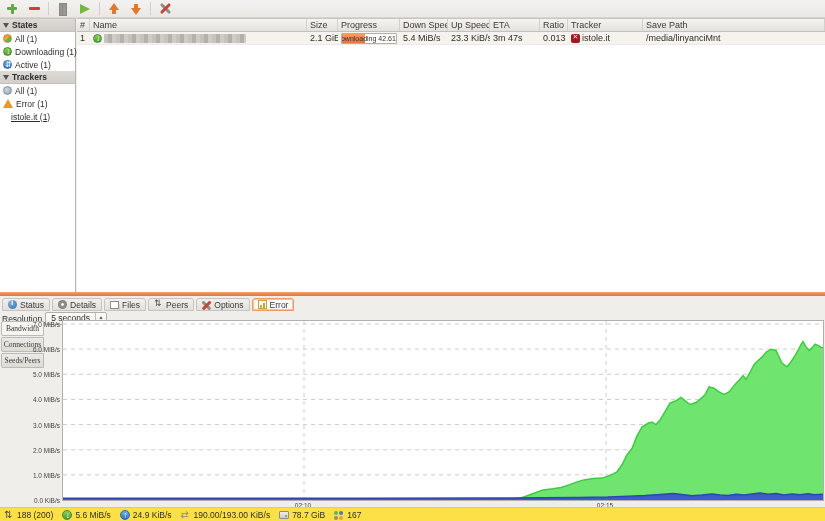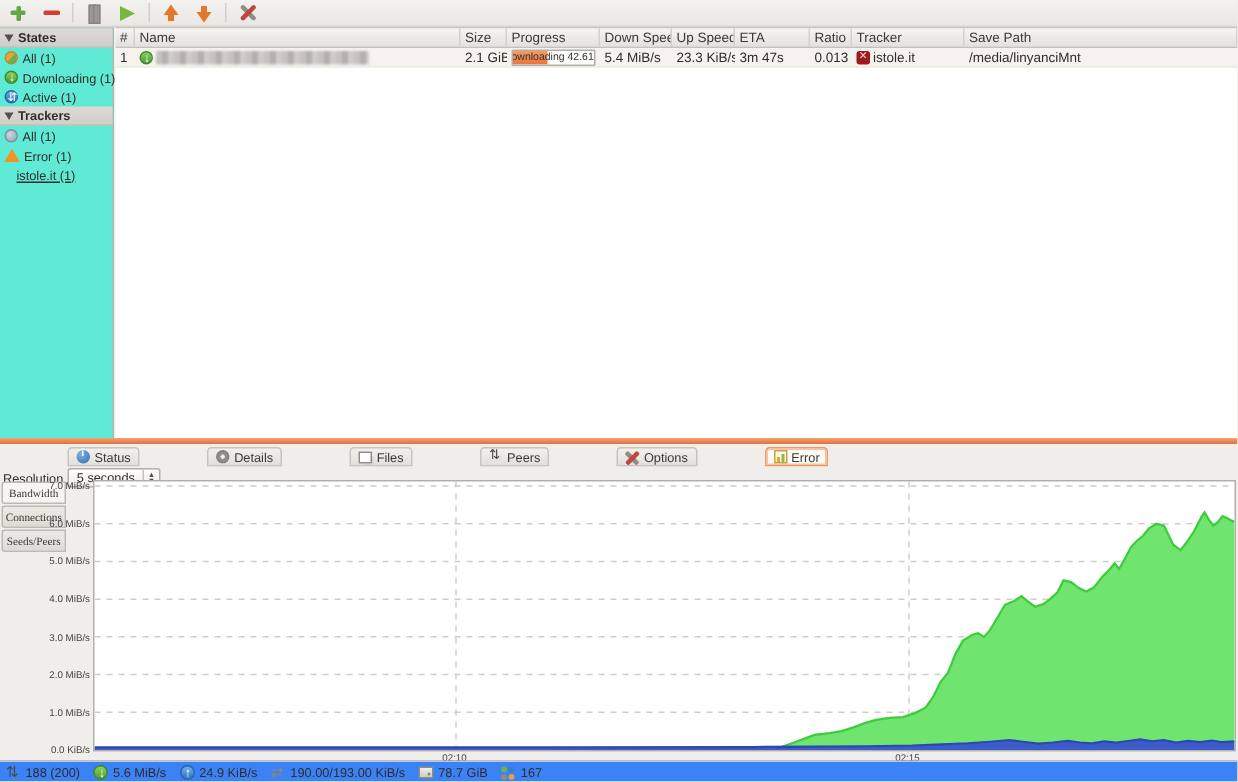--- a/index.html
+++ b/index.html
@@ -25,21 +25,21 @@
   .ic-arrow.up::before{top:0;border-bottom:7px solid #e2782c}
   .ic-arrow.up::after{top:6px}
   .ic-arrow.down::before{bottom:0;border-top:7px solid #e2782c}
   .ic-arrow.down::after{bottom:6px}
   .ic-wrench{position:relative;width:13px;height:13px}
   .ic-wrench::before,.ic-wrench::after{content:"";position:absolute;top:5px;left:0;width:13px;height:3px;border-radius:1.5px}
   .ic-wrench::before{transform:rotate(45deg);background:#908d88}
   .ic-wrench::after{transform:rotate(-45deg);background:#c2473a}
 
   
-  #sidebar { position:absolute; left:0; top:18px; width:76px; height:274px; background:#5eead4; border-right:1px solid #b9b5b0; border-top:1px solid #c9c5c0; }
+  #sidebar { position:absolute; left:0; top:18px; width:76px; height:274px; background:#ffffff; border-right:1px solid #b9b5b0; border-top:1px solid #c9c5c0; }
   .side-header { height:13px; background:linear-gradient(#ddd9d4,#d2cec9); border-bottom:1px solid #c4c0bb; display:flex; align-items:center; padding-left:3px; font-weight:bold; font-size:8.5px; gap:3px; }
   .caret { width:0; height:0; border-left:3.5px solid transparent; border-right:3.5px solid transparent; border-top:5px solid #55524e; }
   .side-item { height:13px; display:flex; align-items:center; gap:3px; padding-left:3px; font-size:8.5px; white-space:nowrap; }
   .side-item.indent { padding-left:11px;text-decoration:underline; }
   .si { width:9px; height:9px; border-radius:50%; flex:0 0 9px; position:relative; }
   .si-all { background:linear-gradient(135deg,#f0a03a 45%,#64b54a 55%); border:1px solid #b98a37; }
   .si-down { background:linear-gradient(#8ed05c,#4d9e35); border:1px solid #3f8a2b; }
   .si-down::after,.si-act::after { content:"↓"; position:absolute; left:2px; top:-1px; color:#fff; font-size:8px; line-height:10px; }
   .si-act { background:linear-gradient(#6fb1e8,#2f74c0); border:1px solid #2a66aa; }
   .si-act::after { content:"⇵"; left:1px; }
@@ -62,21 +62,21 @@
   .pfill { position:absolute; left:0; top:0; bottom:0; background:linear-gradient(#f59c63,#e8753a); }
   .ptext { position:absolute; left:0; right:0; top:0; bottom:0; display:flex; align-items:center; justify-content:center; font-size:7px; color:#333; white-space:nowrap; }
   .tracker-err { width:9px; height:9px; background:#9b1c20; border-radius:2px; flex:0 0 9px; position:relative; }
   .tracker-err::after { content:"✕"; position:absolute; left:1.5px; top:-0.5px; color:#f6d7d7; font-size:7px; }
 
   
   #splitter { position:absolute; left:0; top:292px; width:825px; height:4px; background:linear-gradient(#f0a276,#e07339); }
 
   
   #tabbar { position:absolute; left:0; top:296px; width:825px; height:15px; background:#f0eeeb; display:flex; align-items:flex-end; padding-left:2px; gap:2px; }
-  .btab { height:13px; display:flex; align-items:center; gap:3px; padding:0 5px; font-size:8.5px; background:linear-gradient(#f2f0ed,#e3e0db); border:1px solid #c7c3be; border-radius:3px 3px 0 0; color:#3b3935;margin-left:43px; }
+  .btab { height:13px; display:flex; align-items:center; gap:3px; padding:0 5px; font-size:8.5px; background:linear-gradient(#f2f0ed,#e3e0db); border:1px solid #c7c3be; border-radius:3px 3px 0 0; color:#3b3935; }
   .btab.active { background:#fcfbfa; border:1px solid #ee9a66; box-shadow:0 0 0 1px #f5c3a3 inset; }
   .ti { width:9px; height:9px; position:relative; flex:0 0 9px; }
   .ti-info { border-radius:50%; background:radial-gradient(circle at 35% 30%,#7fb3e0,#2f6cb2); }
   .ti-info::after { content:"i"; position:absolute; left:3.2px; top:-1px; color:#fff; font-size:7px; font-weight:bold; }
   .ti-gear { border-radius:50%; background:radial-gradient(#f4f2ef 0 27%,#8f8c87 30%); border:1px dotted #777; }
   .ti-files { width:7px; height:8px; border:1px solid #8f8c87; background:#fff; box-shadow:2px 2px 0 -1px #d8d5d0; }
   .ti-peers::after { content:"⇅"; position:absolute; left:0; top:-2px; font-size:9px; color:#4a4843; }
   .ti-opts::before,.ti-opts::after { content:""; position:absolute; top:3.5px; left:-1px; width:11px; height:2.5px; border-radius:1px; }
   .ti-opts::before { transform:rotate(45deg); background:#908d88; }
   .ti-opts::after { transform:rotate(-45deg); background:#c2473a; }
@@ -90,21 +90,21 @@
   #resolution-combo { display:flex; height:13px; border:1px solid #b3afa9; background:linear-gradient(#fefefe,#efedea); border-radius:2px; }
   #resolution-combo .val { padding:0 5px; min-width:40px; font-size:8.5px; }
   #resolution-combo .spin { width:11px; height:100%; border-left:1px solid #c4c0bb; display:flex; flex-direction:column; align-items:center; justify-content:center; line-height:4px; font-size:5px; color:#55524e; }
   .gtab { position:absolute; left:1px; width:43px; height:15px; display:flex; align-items:center; justify-content:center; font-size:7.5px; border:1px solid #bdb9b3; background:linear-gradient(#eceae6,#dedbd5); color:#3b3935; border-radius:2px 0 0 2px; white-space:nowrap; overflow:hidden;font-family:Liberation Serif, serif; }
   .gtab.active { background:#f7f5f3; }
   #plot { position:absolute; left:62px; top:9px; width:762px; height:181px; background:#ffffff; border:1px solid #b3afaa; }
   .ylab { position:absolute; right:766px; width:38px; text-align:right; font-size:6.5px; color:#45433f; }
   .xlab { position:absolute; top:191px; width:40px; text-align:center; font-size:6.5px; color:#45433f; }
 
   
-  #statusbar { position:absolute; left:0; top:507px; width:825px; height:14px; background:#3b82f6; border-top:1px solid #c9c5c0; display:flex; align-items:center; padding-left:4px; gap:9px; font-size:8.5px; }
+  #statusbar { position:absolute; left:0; top:507px; width:825px; height:14px; background:#fde047; border-top:1px solid #c9c5c0; display:flex; align-items:center; padding-left:4px; gap:9px; font-size:8.5px; }
   .sbitem { display:flex; align-items:center; gap:3px; }
   .sbi { width:10px; height:10px; position:relative; flex:0 0 10px; }
   .sbi-conn::after { content:"⇅"; position:absolute; left:0; top:-1px; font-size:10px; color:#4a4843; }
   .sbi-down { border-radius:50%; background:linear-gradient(#8ed05c,#4d9e35); border:1px solid #3f8a2b; }
   .sbi-down::after { content:"↓"; position:absolute; left:2.4px; top:-0.5px; color:#fff; font-size:8.5px; }
   .sbi-up { border-radius:50%; background:linear-gradient(#6fb1e8,#2f74c0); border:1px solid #2a66aa; }
   .sbi-up::after { content:"↑"; position:absolute; left:2.4px; top:-0.5px; color:#fff; font-size:8.5px; }
   .sbi-traffic::after { content:"⇄"; position:absolute; left:0; top:-1px; font-size:10px; color:#8a8782; }
   .sbi-disk { width:10px; height:8px; margin-top:1px; background:linear-gradient(#efedea,#cfccc7); border:1px solid #8f8c87; border-radius:1px; }
   .sbi-disk::after { content:""; position:absolute; right:1.5px; bottom:1.5px; width:2px; height:2px; border-radius:50%; background:#6f9f4f; }

